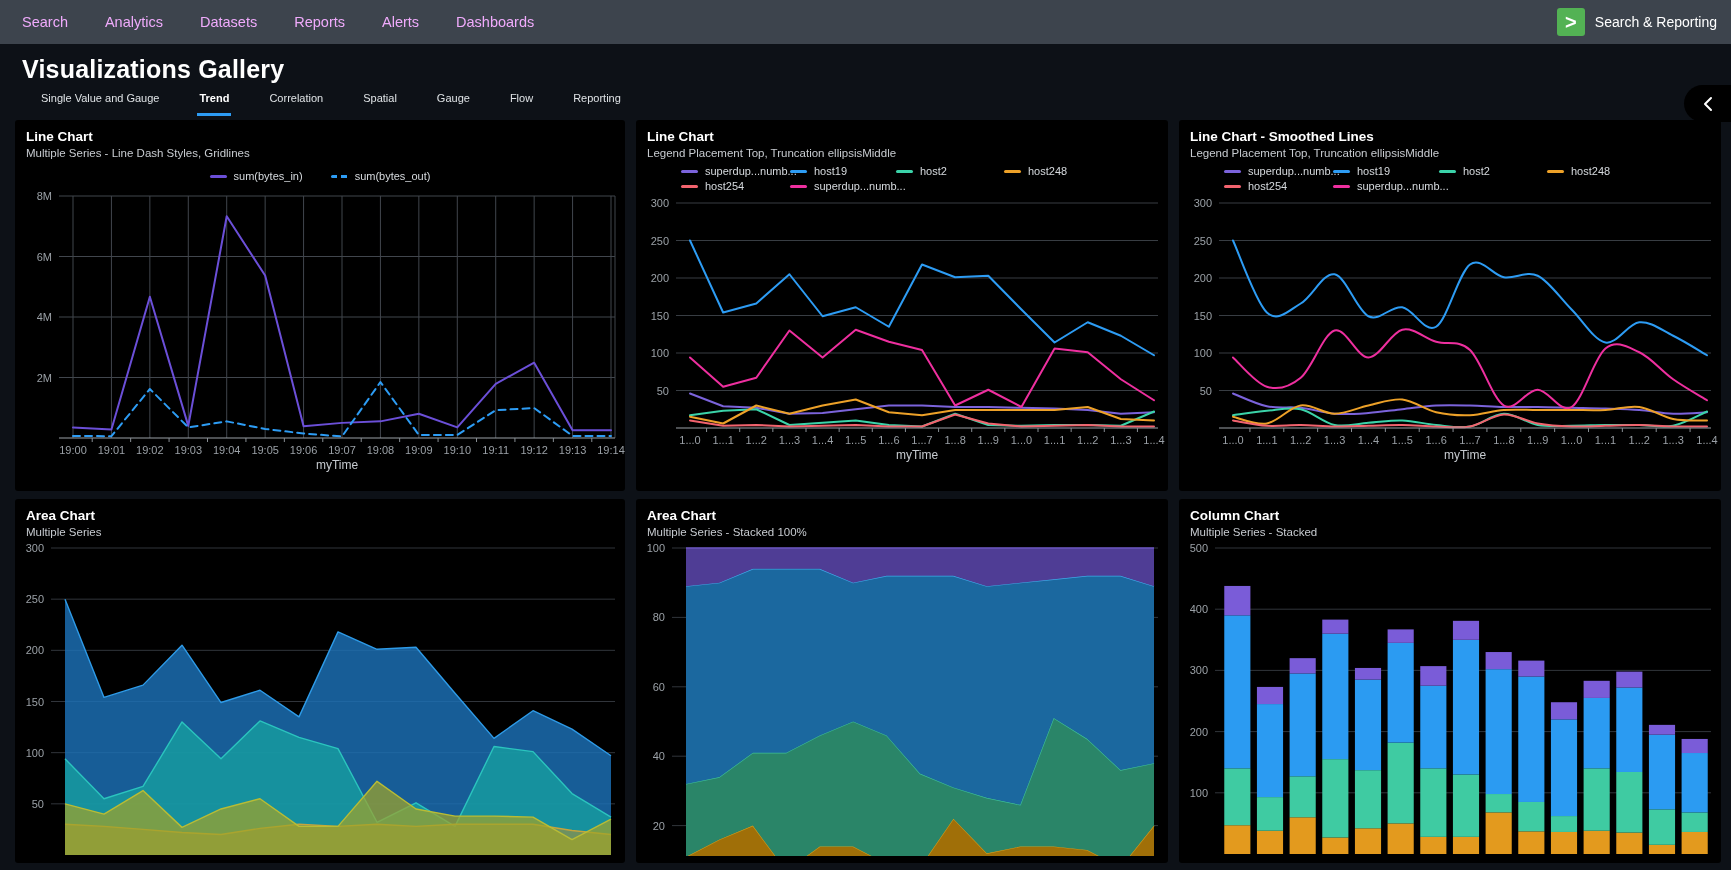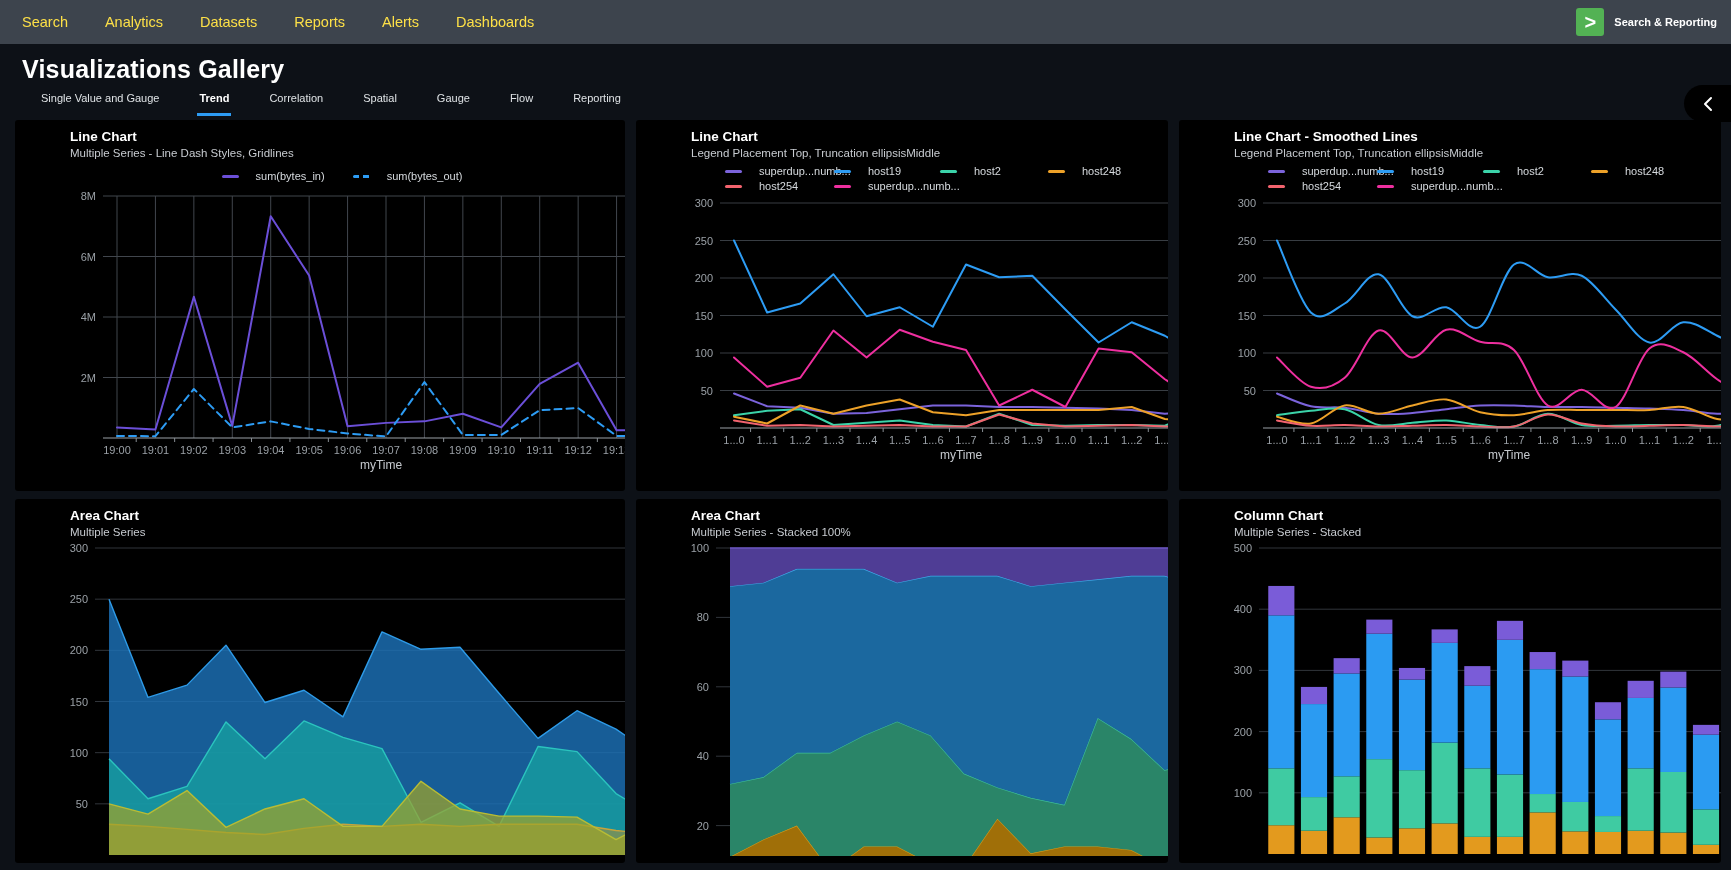--- a/index.html
+++ b/index.html
@@ -1,46 +1,46 @@
 <!DOCTYPE html>
 <html><head>
 <meta charset="utf-8">
 <style>
   * { box-sizing: border-box; margin: 0; padding: 0; }
   html,body { width:1731px; height:870px; overflow:hidden; background:#0D1117;
     font-family:"Liberation Sans", sans-serif; }
   
   .navbar { height:44px; background:#3D444D; display:flex; align-items:center; }
   .nav-items { display:flex; align-items:center; padding-left:22px; flex:1; }
-  .nav-item { color:#fde047; font-size:14.5px; margin-right:37px; cursor:pointer; }
+  .nav-item { color:#f0abfc; font-size:14.5px; margin-right:37px; cursor:pointer; }
   .app-brand { display:flex; align-items:center; gap:10px; padding-right:14px; }
   .app-icon { width:28px; height:28px; border-radius:3px; display:flex; align-items:center;
     justify-content:center; color:#fff; font-weight:bold; font-size:20px; line-height:1; }
-  .app-name { color:#fff; font-size:11px; font-weight:700; }
+  .app-name { color:#fff; font-size:14px; font-weight:400; }
   
   .page-header { padding:11px 0 0 22px; position:relative; }
   .page-title { color:#fff; font-size:25px; font-weight:700; letter-spacing:.2px; }
   .tabs { display:flex; align-items:flex-end; margin:8px 0 0 17px; }
   .tab { color:#DFE3E6; font-size:11px; margin-right:36px; padding:0 2px 9px 2px;
     cursor:pointer; border-bottom:3px solid transparent; }
   .tab.active { color:#fff; font-weight:700; border-bottom-color:#2D9CF4; }
   .collapse-btn { position:absolute; right:0; top:41px; width:47px; height:37px; background:#000;
     border-radius:20px 0 0 20px; display:flex; align-items:center; justify-content:center; cursor:pointer; }
   
   .grid { display:grid; grid-template-columns:610px 532px 542px; grid-template-rows:371px 364px;
     gap:8px 11px; padding:4px 13px 0 15px; }
-  .panel { background:#000; border-radius:3px; overflow:hidden; position:relative;padding-left:44px; }
+  .panel { background:#000; border-radius:3px; overflow:hidden; position:relative; }
   .panel-head { padding:9px 12px 0 11px; }
   .panel-title { color:#fff; font-size:13.5px; font-weight:700; }
   .panel-sub { color:#C7CBD0; font-size:11.5px; margin-top:3px; }
   .legend { margin-top:9px; min-height:16px; }
   .legend.center { display:flex; justify-content:center; gap:28px; }
   .legend.grid4 { display:grid; grid-template-columns:109px 106px 108px auto; padding-left:45px;
     row-gap:3px; margin-top:6px; }
-  .li { display:flex; align-items:center; gap:17px; color:#D6DADE; font-size:11px; white-space:nowrap;text-align:right; }
+  .li { display:flex; align-items:center; gap:7px; color:#D6DADE; font-size:11px; white-space:nowrap;text-align:right; }
   .sw { width:17px; height:3px; border-radius:2px; flex:0 0 auto; }
   svg.plot { display:block; }
 </style>
 </head>
 <body>
 
 <header class="navbar">
   <nav class="nav-items" id="nav-items">
       <span class="nav-item">Search</span>
       <span class="nav-item">Analytics</span>

